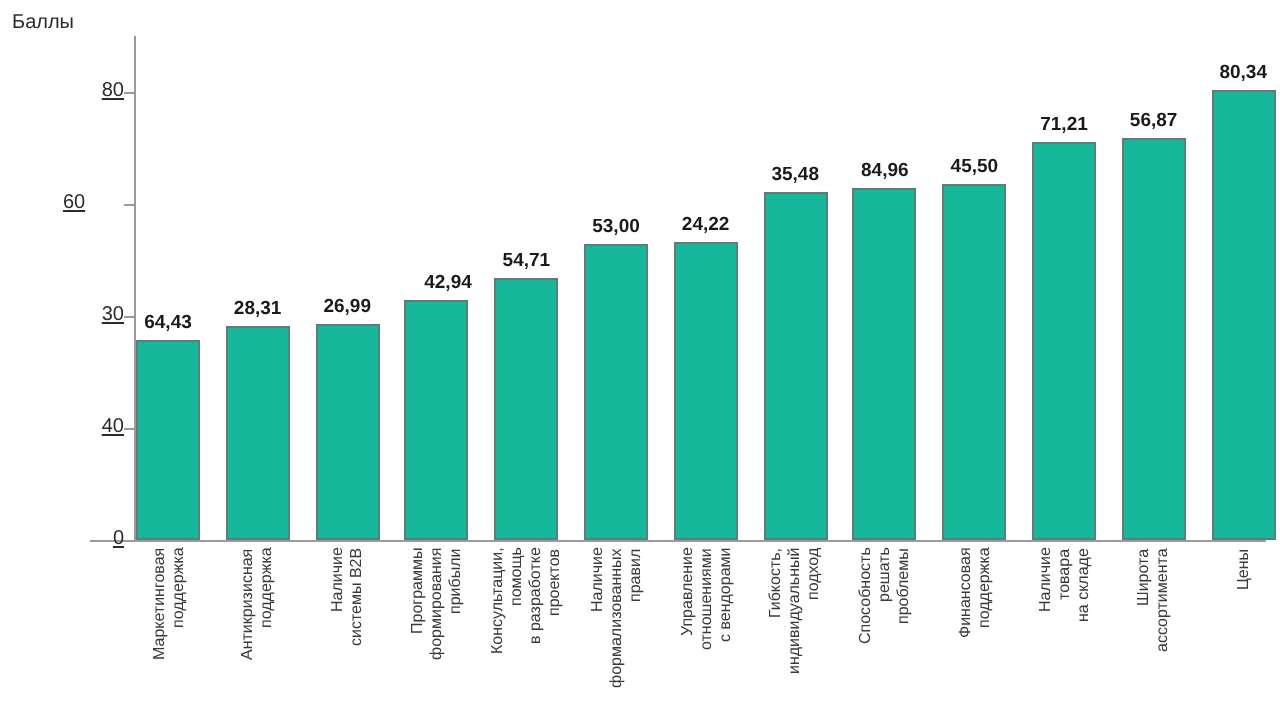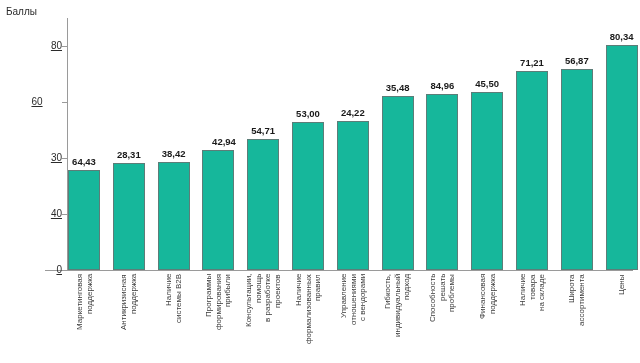--- a/index.html
+++ b/index.html
@@ -106,21 +106,21 @@
       <div class="y-tick-lbl-box" style="position: absolute; top: 102px; text-align: center;">60</div>
       <div class="y-tick" style="top: 46px;"></div>
       <div class="y-tick-lbl-box" style="position: absolute; top: 46px;">80</div>
     </div>
   <div id="bars">
       <div class="bar" style="left: 68px; width: 32px; top: 170.432px; height: 99.568px; background: rgb(22, 183, 155); border-color: rgb(92, 125, 120);"></div>
       <div class="bar-value" style="left: 59px; width: 50px; top: 156.432px;">64,43</div>
       <div class="bar" style="left: 112.8px; width: 32px; top: 162.788px; height: 107.212px; background: rgb(22, 183, 155); border-color: rgb(92, 125, 120);"></div>
       <div class="bar-value" style="left: 103.8px; width: 50px; top: 148.788px;">28,31</div>
       <div class="bar" style="left: 157.6px; width: 32px; top: 162.424px; height: 107.576px; background: rgb(22, 183, 155); border-color: rgb(92, 125, 120);"></div>
-      <div class="bar-value" style="left: 148.6px; width: 50px; top: 148.424px;">38,42</div>
+      <div class="bar-value" style="left: 148.6px; width: 50px; top: 148.424px;">26,99</div>
       <div class="bar" style="left: 202.4px; width: 32px; top: 149.768px; height: 120.232px; background: rgb(22, 183, 155); border-color: rgb(92, 125, 120);"></div>
       <div class="bar-value" style="left: 199px; width: 50px; top: 135.768px;">42,94</div>
       <div class="bar" style="left: 247.2px; width: 32px; top: 138.736px; height: 131.264px; background: rgb(22, 183, 155); border-color: rgb(92, 125, 120);"></div>
       <div class="bar-value" style="left: 238.2px; width: 50px; top: 124.736px;">54,71</div>
       <div class="bar" style="left: 292px; width: 32px; top: 121.6px; height: 148.4px; background: rgb(22, 183, 155); border-color: rgb(92, 125, 120);"></div>
       <div class="bar-value" style="left: 283px; width: 50px; top: 107.6px;">53,00</div>
       <div class="bar" style="left: 336.8px; width: 32px; top: 120.676px; height: 149.324px; background: rgb(22, 183, 155); border-color: rgb(92, 125, 120);"></div>
       <div class="bar-value" style="left: 327.8px; width: 50px; top: 106.676px;">24,22</div>
       <div class="bar" style="left: 381.6px; width: 32px; top: 96.316px; height: 173.684px; background: rgb(22, 183, 155); border-color: rgb(92, 125, 120);"></div>
       <div class="bar-value" style="left: 372.6px; width: 50px; top: 82.316px;">35,48</div>

